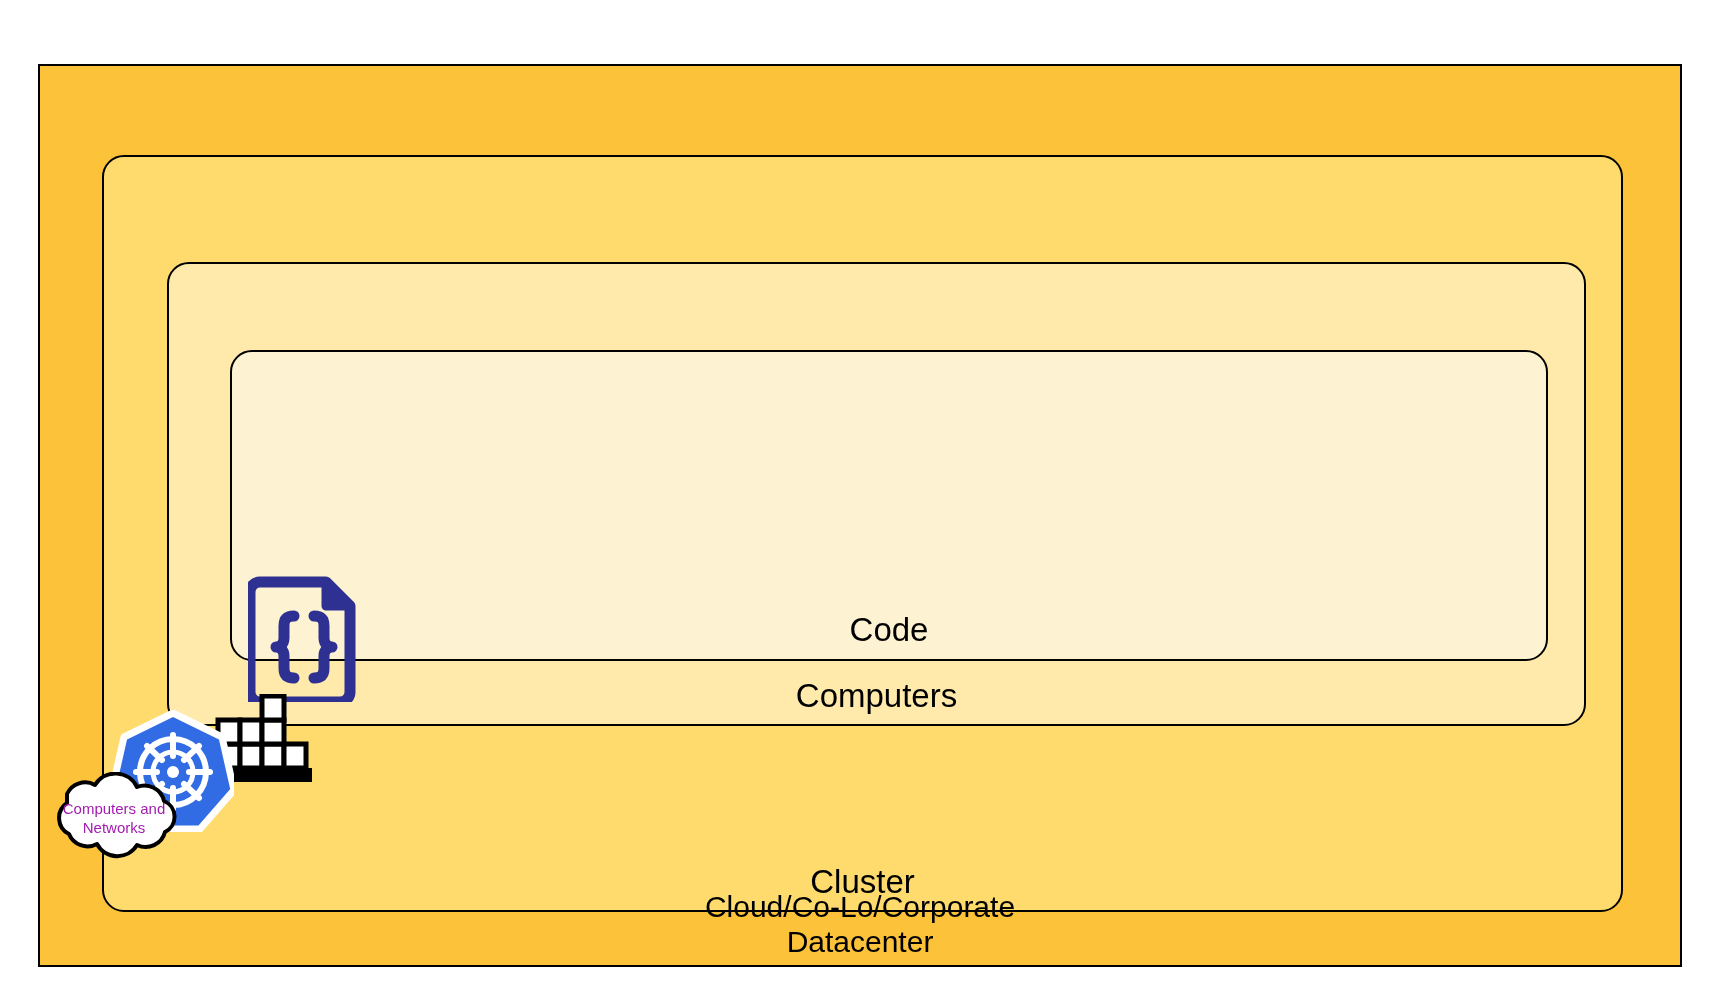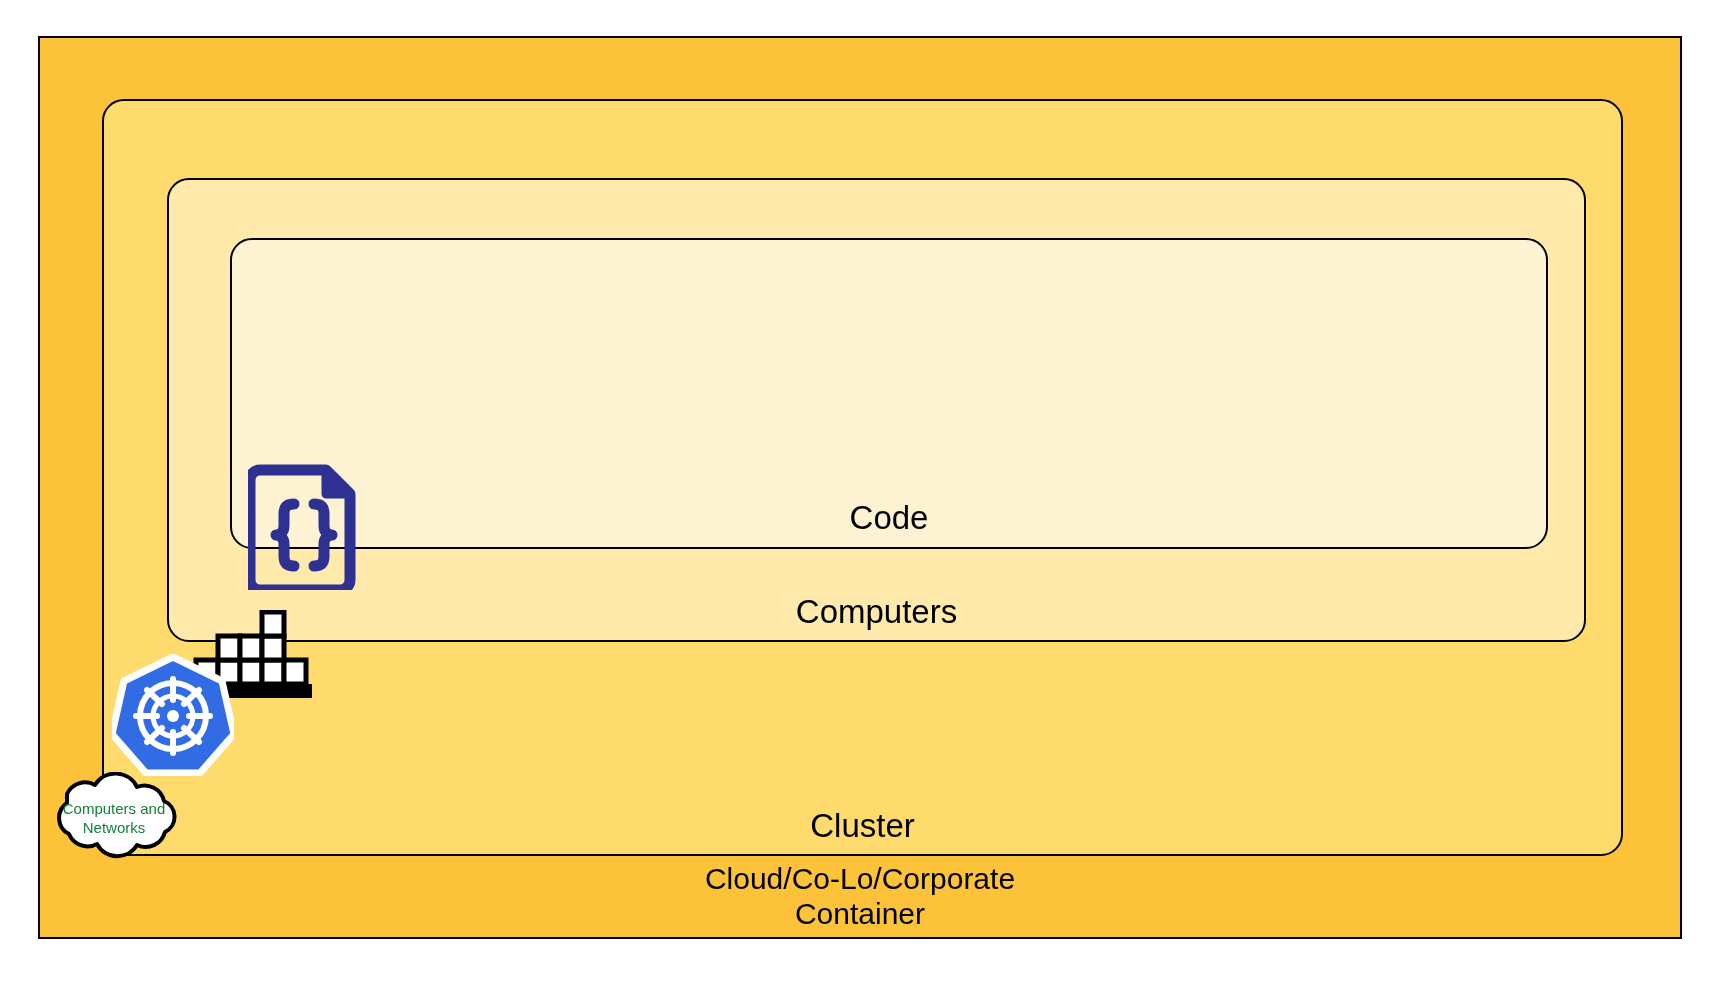--- a/index.html
+++ b/index.html
@@ -17,20 +17,21 @@
     height: 992px;
     background: #ffffff;
     overflow: hidden;
   }
 
   
   .layer {
     position: absolute;
     box-sizing: border-box;
     border: 2px solid #000000;
+    margin-top: 28px;
   }
 
   .layer-datacenter {
     left: 38px;
     top: 36px;
     width: 1644px;
     height: 903px;
     background: #FBC23A;
     border-radius: 0px;
   }
@@ -140,21 +141,21 @@
     left: 0;
     top: 0;
     width: 166px;
     height: 92px;
     display: flex;
     flex-direction: column;
     align-items: center;
     justify-content: center;
     font-size: 15px;
     line-height: 1.28;
-    color: #15803d;
+    color: #a21caf;
     text-align: center;
     font-family: "Liberation Sans", sans-serif;
     white-space: pre-line;
   }
 </style>
 </head>
 <body>
 
 <div id="canvas">
 
@@ -218,21 +219,21 @@
             <circle cx="61" cy="62" r="20"></circle>
           </g>
           <circle cx="61" cy="62" r="6" fill="#FFFFFF"></circle>
         </svg>
       </div>
 
       <div class="caption caption-cluster">Cluster</div>
     </div>
 
     <div class="caption caption-datacenter">Cloud/Co-Lo/Corporate
-Container</div>
+Datacenter</div>
   </div>
 
   <div class="cloud-callout">
     <svg width="166" height="92" viewBox="0 0 166 92" xmlns="http://www.w3.org/2000/svg">
       <path d="M36 22
                a20 20 0 0 1 28 -9
                a24 24 0 0 1 42 2
                a20 20 0 0 1 27 14
                a17 17 0 0 1 1 31
                a20 20 0 0 1 -28 13

